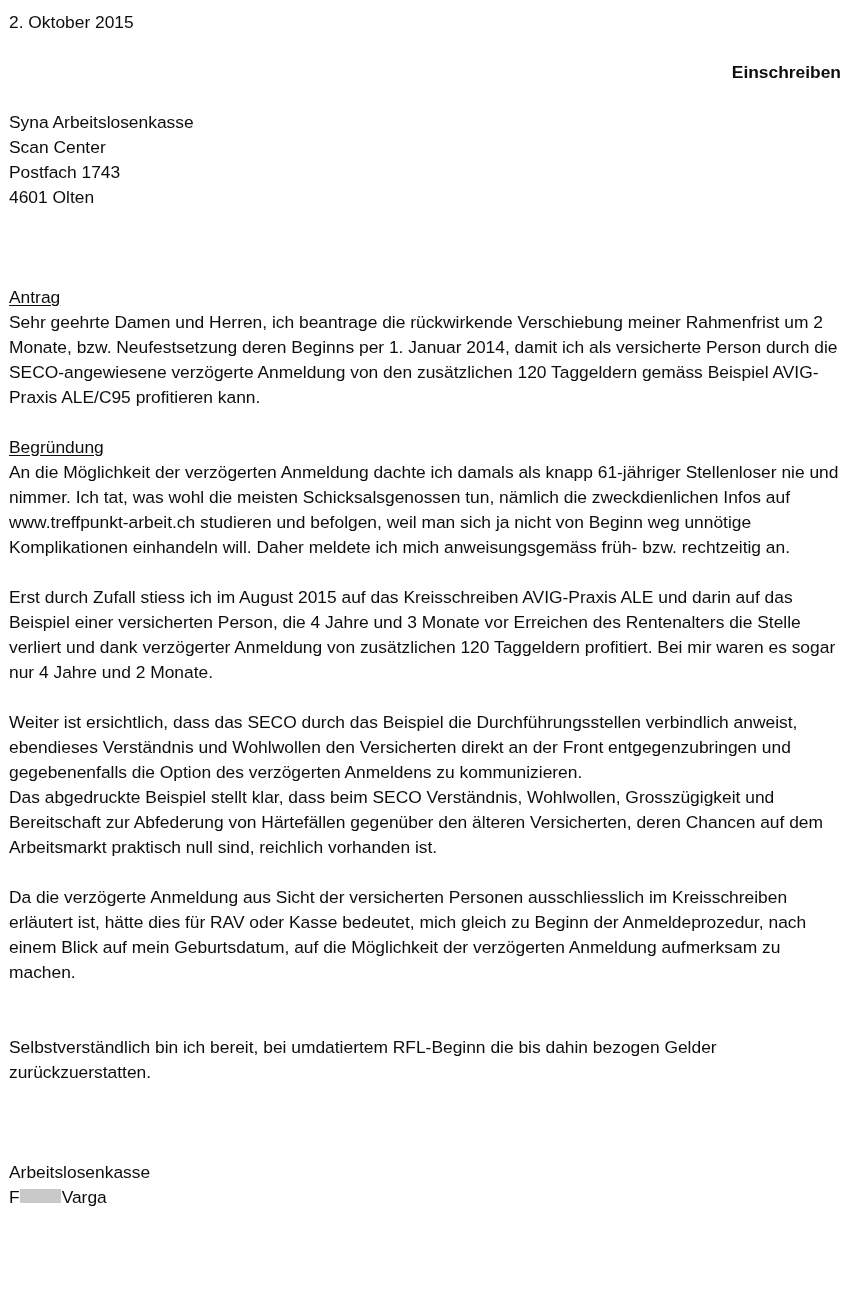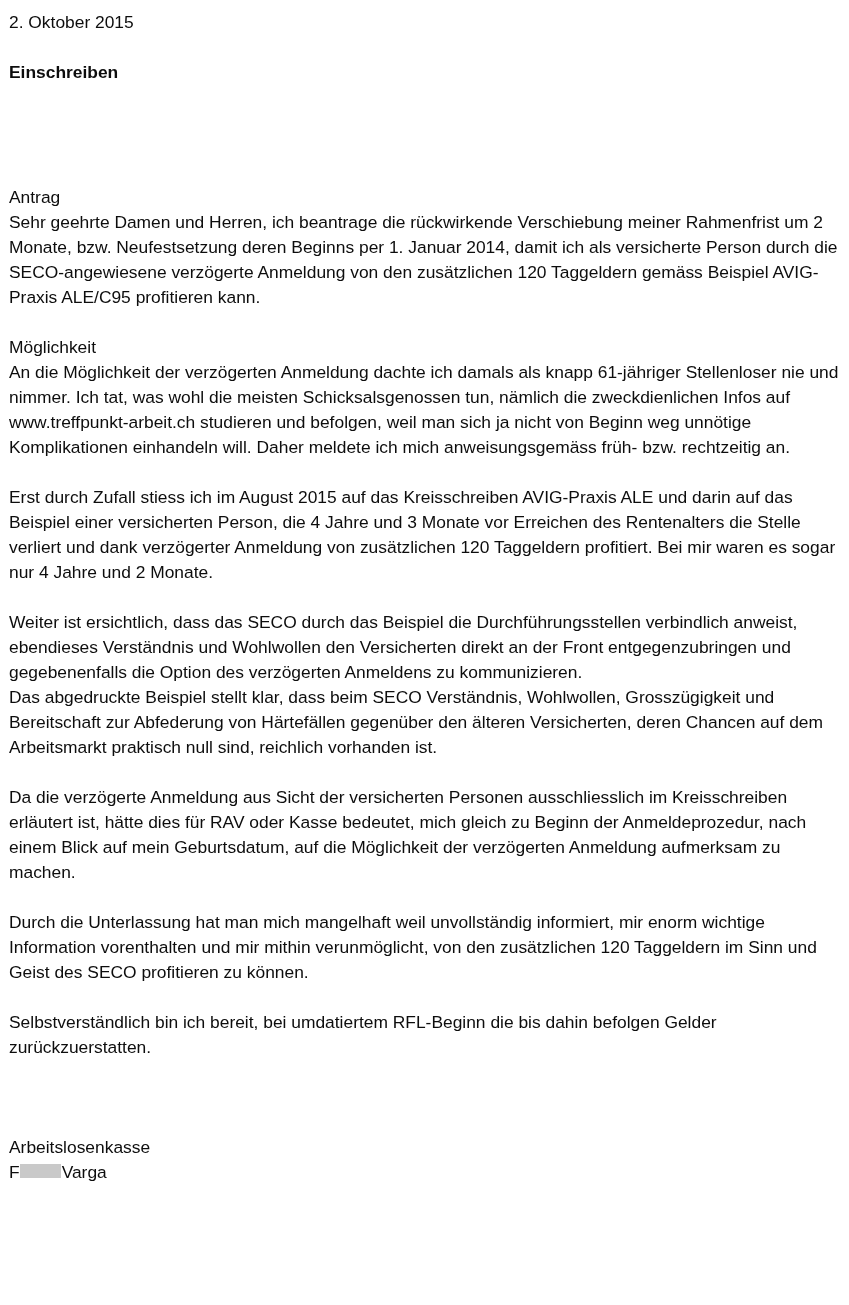--- a/index.html
+++ b/index.html
@@ -29,22 +29,24 @@
   }
   .line {
     white-space: pre-wrap;
   }
   .para {
     margin: 0;
     text-align: left;
   }
   .bold {
     font-weight: bold;
+    text-align: right;
   }
   .underline-head {
+    text-decoration: underline;
     text-underline-offset: 2px;
   }
   .gap-md { height: 25px; }
   .gap-lg { height: 50px; }
   .gap-xl { height: 75px; }
   .addr .line { display: block; }
   .sign-name {
     display: flex;
     align-items: baseline;
   }
@@ -64,54 +66,59 @@
   <div class="doc">
 
     <div class="para line">2. Oktober 2015</div>
 
     <div class="gap-md"></div>
 
     <div class="para line bold">Einschreiben</div>
 
     <div class="gap-md"></div>
 
+    <div class="addr">
+      <span class="line">Syna Arbeitslosenkasse</span>
+      <span class="line">Scan Center</span>
+      <span class="line">Postfach 1743</span>
+      <span class="line">4601 Olten</span>
+    </div>
 
     <div class="gap-lg"></div>
 
 
     <div class="gap-md"></div>
 
     <div class="para line underline-head">Antrag</div>
     <div class="para">Sehr geehrte Damen und Herren, ich beantrage die rückwirkende Verschiebung meiner Rahmenfrist um 2 Monate, bzw. Neufestsetzung deren Beginns per 1. Januar 2014, damit ich als versicherte Person durch die SECO-angewiesene verzögerte Anmeldung von den zusätzlichen 120 Taggeldern gemäss Beispiel AVIG-Praxis ALE/C95 profitieren kann.</div>
 
     <div class="gap-md"></div>
 
-    <div class="para line underline-head">Möglichkeit</div>
+    <div class="para line underline-head">Begründung</div>
     <div class="para">An die Möglichkeit der verzögerten Anmeldung dachte ich damals als knapp 61-jähriger Stellenloser nie und nimmer. Ich tat, was wohl die meisten Schicksalsgenossen tun, nämlich die zweckdienlichen Infos auf www.treffpunkt-arbeit.ch studieren und befolgen, weil man sich ja nicht von Beginn weg unnötige Komplikationen einhandeln will. Daher meldete ich mich anweisungsgemäss früh- bzw. rechtzeitig an.</div>
 
     <div class="gap-md"></div>
 
     <div class="para">Erst durch Zufall stiess ich im August 2015 auf das Kreisschreiben AVIG-Praxis ALE und darin auf das Beispiel einer versicherten Person, die 4 Jahre und 3 Monate vor Erreichen des Rentenalters die Stelle verliert und dank verzögerter Anmeldung von zusätzlichen 120 Taggeldern profitiert. Bei mir waren es sogar nur 4 Jahre und 2 Monate.</div>
 
     <div class="gap-md"></div>
 
     <div class="para">Weiter ist ersichtlich, dass das SECO durch das Beispiel die Durchführungsstellen verbindlich anweist, ebendieses Verständnis und Wohlwollen den Versicherten direkt an der Front entgegenzubringen und gegebenenfalls die Option des verzögerten Anmeldens zu kommunizieren.</div>
     <div class="para">Das abgedruckte Beispiel stellt klar, dass beim SECO Verständnis, Wohlwollen, Grosszügigkeit und Bereitschaft zur Abfederung von Härtefällen gegenüber den älteren Versicherten, deren Chancen auf dem Arbeitsmarkt praktisch null sind, reichlich vorhanden ist.</div>
 
     <div class="gap-md"></div>
 
     <div class="para">Da die verzögerte Anmeldung aus Sicht der versicherten Personen ausschliesslich im Kreisschreiben erläutert ist, hätte dies für RAV oder Kasse bedeutet, mich gleich zu Beginn der Anmeldeprozedur, nach einem Blick auf mein Geburtsdatum, auf die Möglichkeit der verzögerten Anmeldung aufmerksam zu machen.</div>
 
     <div class="gap-md"></div>
 
-    <div class="para">Durch die Unterlassung hat man mich mangelhaft weil unvollständig informiert, mir enorm wichtige Information vorenthalten und mir mithin verunmöglicht, von den zusätzlichen 120 Taggeldern im Sinn und Geist des SECO profitieren zu können.</div>
 
     <div class="gap-md"></div>
 
-    <div class="para">Selbstverständlich bin ich bereit, bei umdatiertem RFL-Beginn die bis dahin befolgen Gelder zurückzuerstatten.</div>
+    <div class="para">Selbstverständlich bin ich bereit, bei umdatiertem RFL-Beginn die bis dahin bezogen Gelder zurückzuerstatten.</div>
 
     <div class="gap-xl"></div>
 
     <div class="para line">Arbeitslosenkasse</div>
     <div class="para line sign-name">
       <span>F</span><span class="redaction"></span><span>Varga</span>
     </div>
 
   </div>
 </div>

